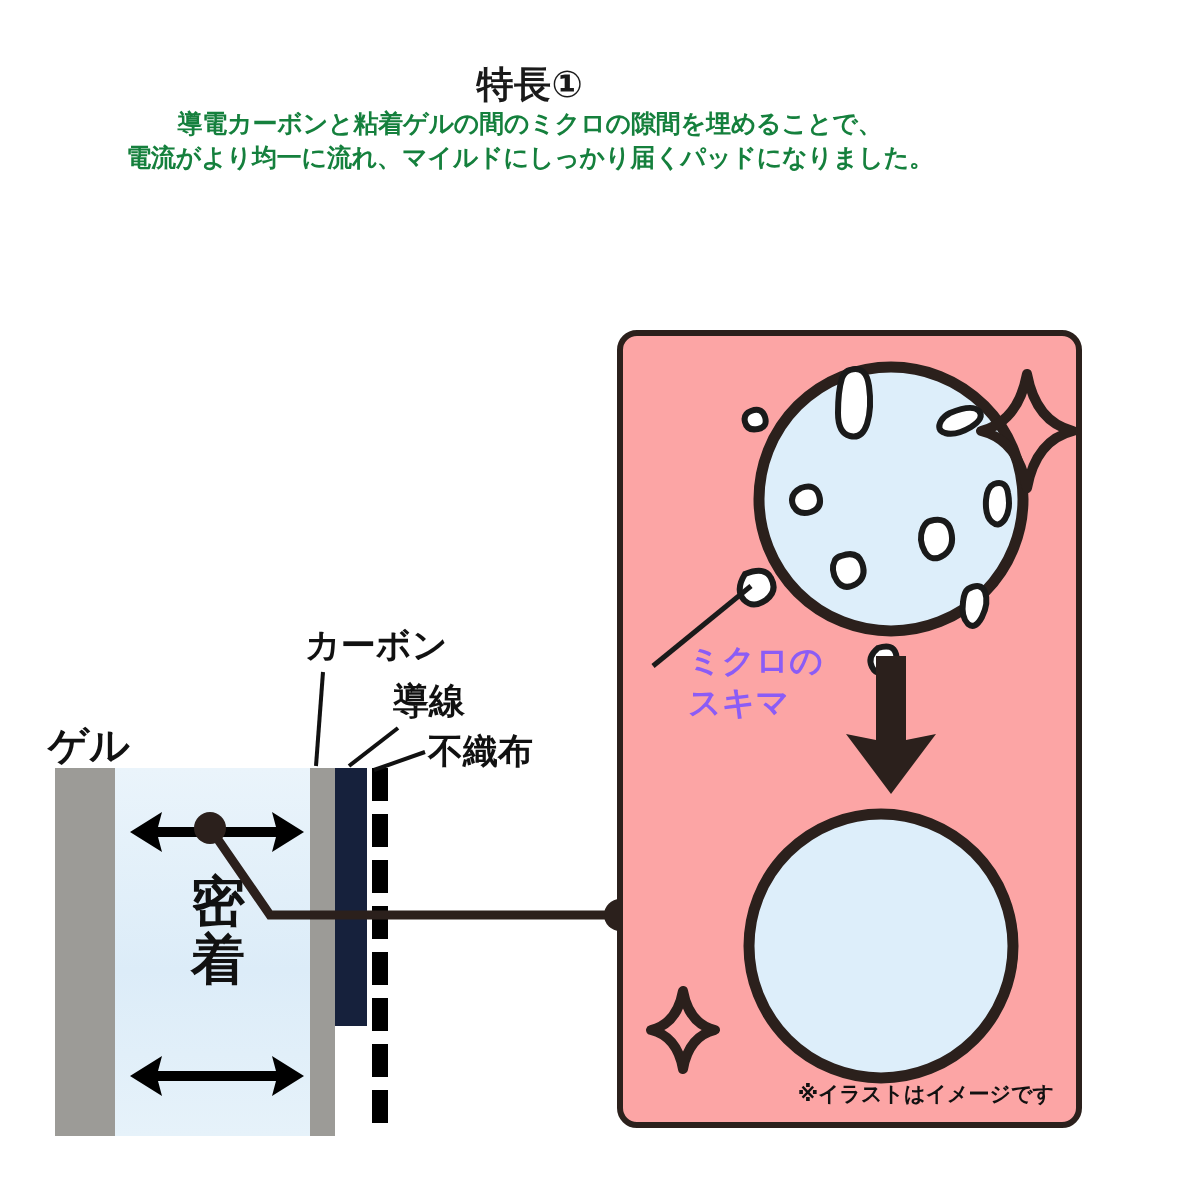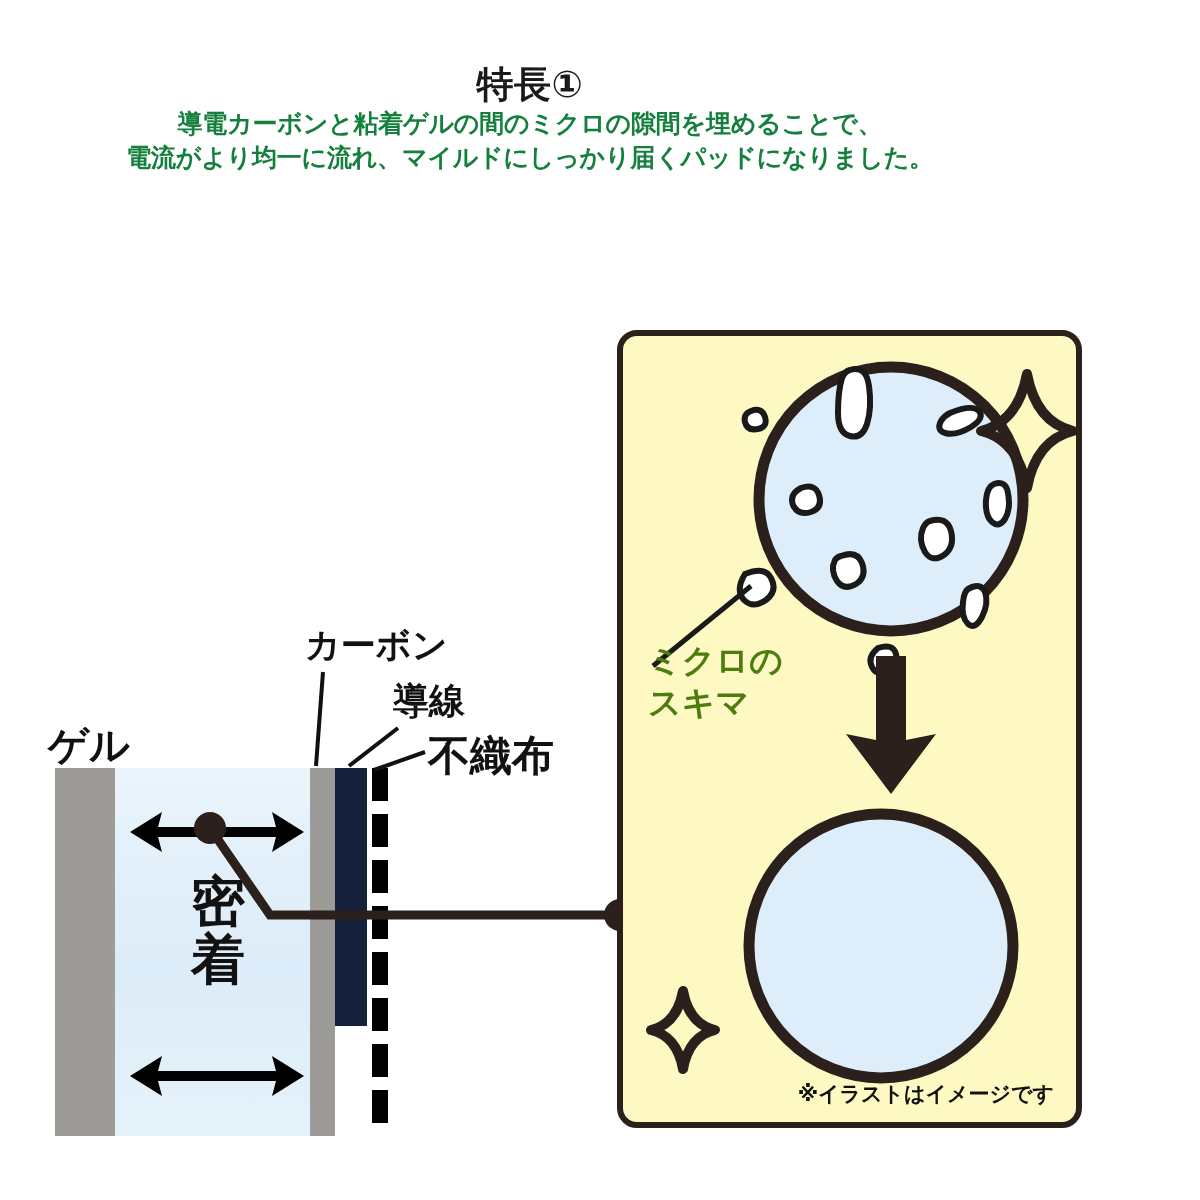--- a/index.html
+++ b/index.html
@@ -96,21 +96,21 @@
   .cs-label {
     position: absolute;
     font-size: 40px;
     font-weight: bold;
     white-space: nowrap;
     color: #111111;
   }
   #label-gel { left: 48px; top: 418px; }
   #label-carbon { left: 305px; top: 322px; font-size: 35px; }
   #label-wire { left: 393px; top: 377px; font-size: 36px; }
-  #label-nonwoven { left: 428px; top: 428px; font-size: 42px; }
+  #label-nonwoven { left: 428px; top: 428px; font-size: 35px; }
 
   .arrow-row {
     position: absolute;
     left: 128px;
     width: 178px;
     height: 48px;
   }
   #arrow-top { top: 508px; }
   #arrow-bottom { top: 752px; }
 
@@ -137,45 +137,45 @@
 
   
   #detail-panel {
     position: absolute;
     left: 617px;
     top: 330px;
     width: 465px;
     height: 798px;
     border: 6px solid #2b201c;
     border-radius: 20px;
-    background: #fef9c3;
+    background: #fca5a5;
     box-sizing: border-box;
   }
   #panel-note {
     position: absolute;
     right: 22px;
     bottom: 14px;
     font-size: 21px;
     font-weight: bold;
     color: #111111;
     white-space: nowrap;
   }
   .panel-svg {
     position: absolute;
     left: 0;
     top: 0;
   }
   #micro-label {
     position: absolute;
-    left: 648px;
+    left: 688px;
     top: 640px;
     font-size: 33px;
     font-weight: bold;
     line-height: 1.28;
-    color: #4d7c0f;
+    color: #8b5cf6;
     white-space: nowrap;
   }
 </style>
 </head>
 <body>
 
 <div id="header">
   <div class="h-title">特長①</div>
   <div class="h-line">導電カーボンと粘着ゲルの間のミクロの隙間を埋めることで、</div>
   <div class="h-line">電流がより均一に流れ、マイルドにしっかり届くパッドになりました。</div>

